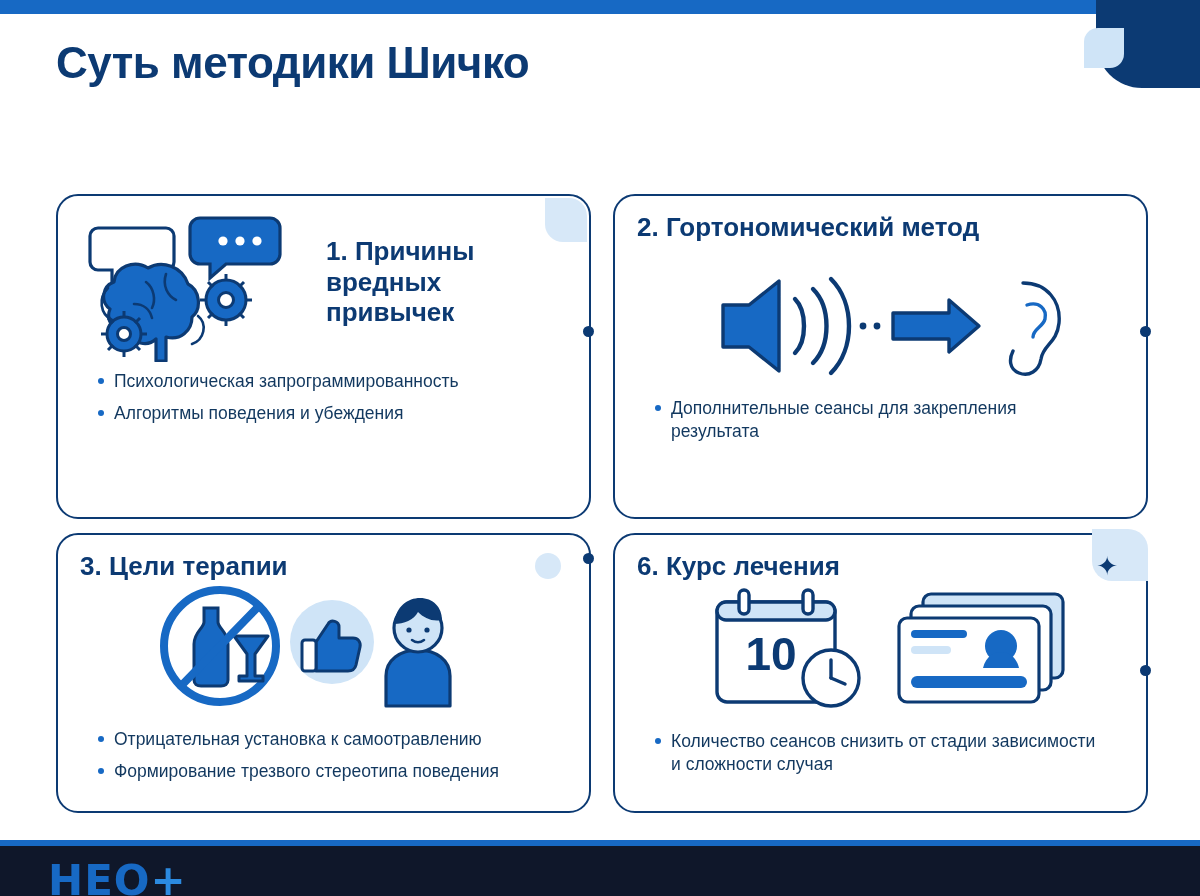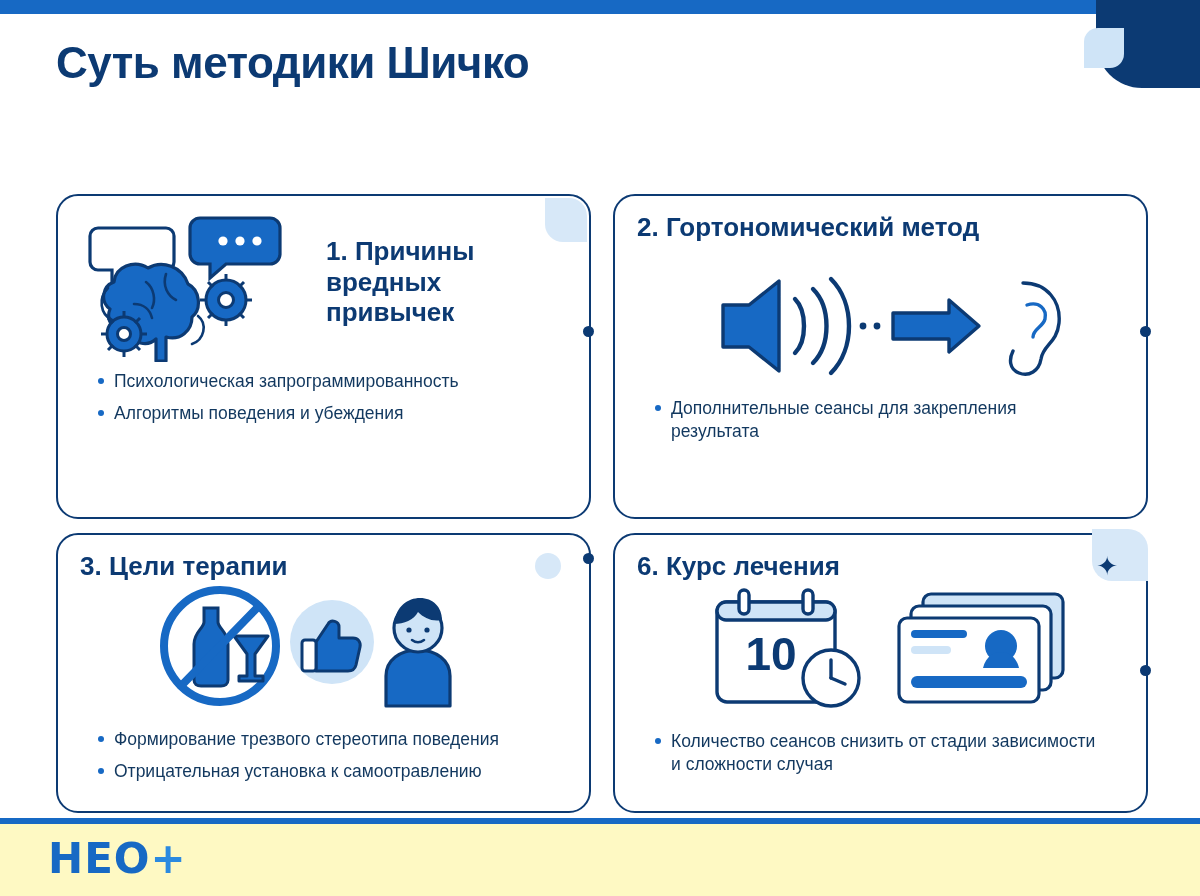--- a/index.html
+++ b/index.html
@@ -160,22 +160,22 @@
     background: #d7e8f8;
     border-radius: 50%;
   }
 
   
   .bottom-bar {
     position: absolute;
     left: 0;
     bottom: 0;
     width: 1200px;
-    height: 78px;
-    background: #fef9c3;
+    height: 56px;
+    background: #0f172a;
   }
   .bottom-bar .accent {
     position: absolute;
     left: 0;
     top: 0;
     width: 1200px;
     height: 6px;
     background: #1769c4;
   }
   .logo {
@@ -315,22 +315,22 @@
         <path d="M262 122 v-30 c0 -16 14 -26 32 -26 c18 0 32 10 32 26 v30 z" fill="#1769c4" stroke="#0c3a73" stroke-width="3.2" stroke-linejoin="round"></path>
         <circle cx="294" cy="44" r="24" fill="#cfe4f7" stroke="#0c3a73" stroke-width="3.2"></circle>
         <path d="M270 40 c2 -18 14 -26 26 -26 c13 0 22 9 22 22 c-10 2 -18 -2 -24 -8 c-4 8 -14 12 -24 12 z" fill="#0c3a73"></path>
         <circle cx="285" cy="46" r="2.6" fill="#0c3a73"></circle>
         <circle cx="303" cy="46" r="2.6" fill="#0c3a73"></circle>
         <path d="M288 56 c4 3 8 3 12 0" fill="none" stroke="#0c3a73" stroke-width="2.6" stroke-linecap="round"></path>
       </svg>
     </div>
 
     <ul class="bullets">
+      <li>Отрицательная установка к самоотравлению</li>
       <li>Формирование трезвого стереотипа поведения</li>
-      <li>Отрицательная установка к самоотравлению</li>
     </ul>
   </div>
 
   <div class="card card-4">
     <div class="card-dot"></div>
     <div class="blob-soft" style="right:-2px; top:-6px; width:56px; height:52px; border-radius:0 20px 0 20px;"></div>
     <div style="position:absolute; right:28px; top:16px; color:#0c3a73; font-size:26px;">✦</div>
 
     <h2 class="card-title">6. Курс лечения</h2>
 

